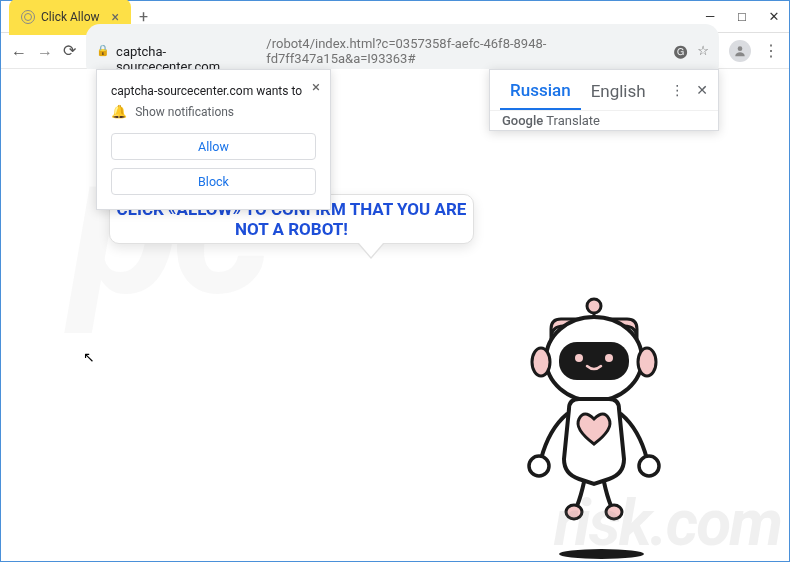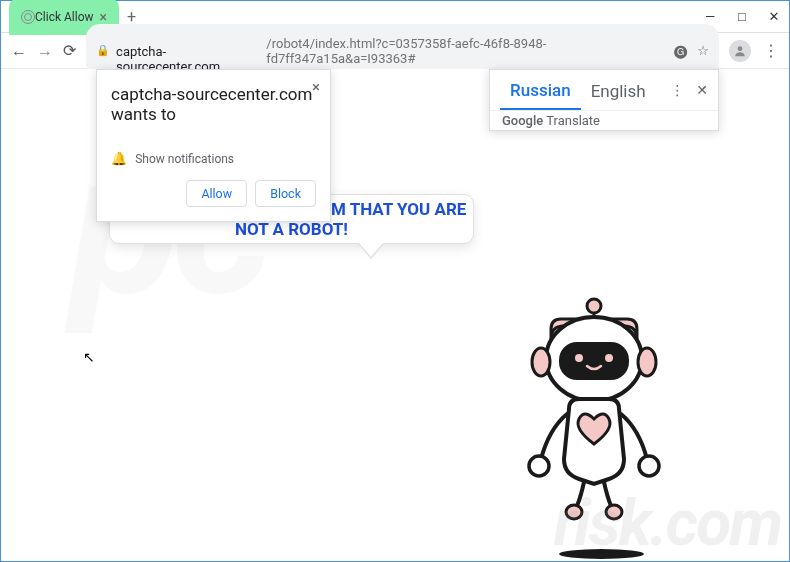--- a/index.html
+++ b/index.html
@@ -1,21 +1,21 @@
 <!DOCTYPE html>
 <html><head>
 <meta charset="utf-8">
 <style>
 * { margin: 0; padding: 0; box-sizing: border-box; font-family: -apple-system, BlinkMacSystemFont, "Segoe UI", Roboto, Arial, sans-serif; }
 body { width: 790px; height: 562px; background: #fff; overflow: hidden; position: relative; }
 
 
 .window-frame { width: 100%; height: 100%; border: 1px solid #4a90d9; position: relative; background: #fff; }
 .title-bar { height: 32px; background: #fff; display: flex; align-items: center; padding: 0 8px; border-bottom: 1px solid #e0e0e0; }
-.tab { display: flex; align-items: center; padding: 10px 12px; background: #86efac; border-radius: 8px 8px 0 0; font-size: 12px; color: #333; }
+.tab { display: flex; align-items: center; gap: 6px; padding: 10px 12px; background: #fde047; border-radius: 8px 8px 0 0; font-size: 12px; color: #333; }
 .tab-favicon { width: 14px; height: 14px; border: 1px solid #888; border-radius: 50%; position: relative; }
 .tab-favicon::before { content: ''; position: absolute; left: 2px; top: 2px; right: 2px; bottom: 2px; border: 1px solid #888; border-radius: 50%; }
 .tab-close { font-size: 14px; color: #666; margin-left: 6px; }
 .new-tab { margin-left: 8px; color: #666; font-size: 16px; }
 .win-controls { margin-left: auto; display: flex; gap: 18px; color: #333; }
 .win-btn { width: 14px; text-align: center; font-size: 13px; }
 
 
 .toolbar { height: 36px; background: #fff; display: flex; align-items: center; padding: 0 10px; gap: 10px; border-bottom: 1px solid #e8e8e8; }
 .nav-btn { color: #888; font-size: 16px; }
@@ -26,25 +26,25 @@
 .url-path { color: #737373; }
 .addr-right { margin-left: auto; display: flex; gap: 10px; align-items: center; color: #666; font-size: 13px; }
 .toolbar-right { display: flex; gap: 12px; align-items: center; color: #666; }
 .avatar { width: 22px; height: 22px; background: #dadce0; border-radius: 50%; display: flex; align-items: center; justify-content: center; font-size: 13px; color: #666; }
 
 
 .content { position: absolute; top: 68px; left: 0; right: 0; bottom: 0; background: #fff; }
 
 
 .notif-popup { position: absolute; left: 95px; top: 0; width: 235px; background: #fff; border: 1px solid #dadce0; box-shadow: 0 2px 10px rgba(0,0,0,0.15); padding: 14px; font-size: 13px; z-index: 10; }
-.notif-title { color: #202124; margin-bottom: 27px; font-size: 17px; }
+.notif-title { color: #202124; margin-bottom: 6px; font-size: 12px; }
 .notif-close { position: absolute; right: 10px; top: 8px; color: #666; font-size: 15px; }
 .notif-row { display: flex; align-items: center; gap: 8px; color: #5f6368; font-size: 12px; margin-bottom: 14px; }
 .bell { font-size: 13px; }
-.notif-btns { display: flex; gap: 8px; justify-content: flex-end; }
+.notif-btns { display: flex; gap: 8px; justify-content: flex-end; flex-direction: column; }
 .notif-btn { border: 1px solid #dadce0; background: #fff; color: #1a73e8; padding: 5px 14px; border-radius: 4px; font-size: 12.5px; }
 
 
 .translate-popup { position: absolute; right: 70px; top: 0; width: 230px; background: #fff; border: 1px solid #dadce0; box-shadow: 0 2px 10px rgba(0,0,0,0.15); z-index: 10; }
 .trans-tabs { display: flex; align-items: center; padding: 0 10px; }
 .trans-tab { padding: 10px 10px 8px; font-size: 17px; color: #5f6368; }
 .trans-tab.active { color: #1a73e8; border-bottom: 2px solid #1a73e8; font-weight: 500; }
 .trans-actions { margin-left: auto; display: flex; gap: 12px; color: #5f6368; font-size: 14px; }
 .trans-footer { padding: 2px 12px; font-size: 13px; color: #5f6368; border-top: 1px solid #f0f0f0; }
 .trans-footer b { font-weight: 500; }

